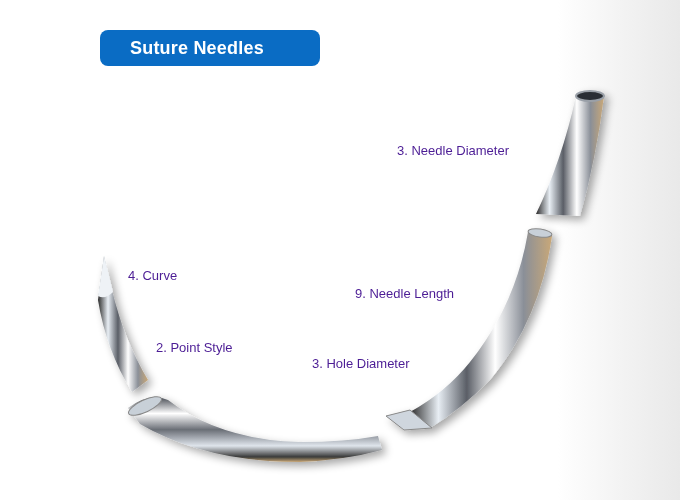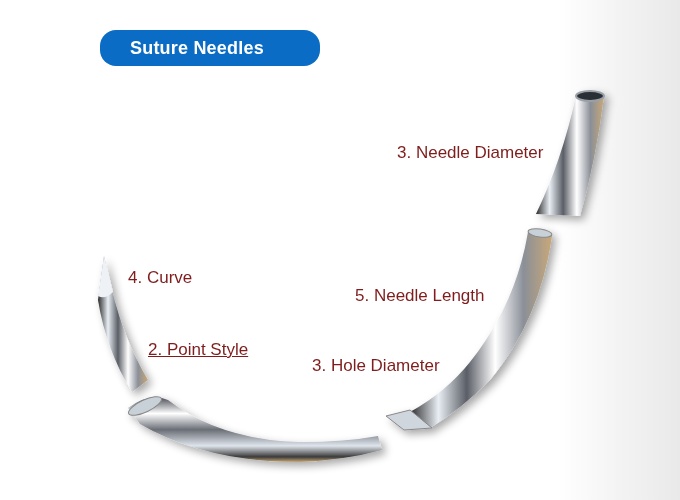--- a/index.html
+++ b/index.html
@@ -1,22 +1,22 @@
 <!DOCTYPE html>
 <html><head>
 <meta charset="utf-8">
 <style>
   html,body{margin:0;padding:0;}
   body{width:680px;height:500px;overflow:hidden;position:relative;
     background:linear-gradient(90deg,#ffffff 0%,#ffffff 82%,#f2f2f2 92%,#e9e9e9 100%);
     font-family:"Liberation Sans",sans-serif;}
   .title-badge{position:absolute;left:100px;top:30px;width:220px;height:36px;
-    background:#0a6cc4;border-radius:16px;color:#fff;font-weight:bold;font-size:18px;
+    background:#0a6cc4;border-radius:8px;color:#fff;font-weight:bold;font-size:18px;
     display:flex;align-items:center;padding-left:30px;box-sizing:border-box;letter-spacing:0.2px;}
-  .label{position:absolute;font-size:17px;color:#7f1d1d;white-space:nowrap;}
+  .label{position:absolute;font-size:13px;color:#4c1d95;white-space:nowrap;}
   svg.needle{position:absolute;left:0;top:0;}
 </style>
 </head>
 <body>
 
 <div class="title-badge">
   <span>Suture Needles</span>
 </div>
 
 <svg class="needle" width="680" height="500" viewBox="0 0 680 500">
@@ -66,16 +66,16 @@
     <path d="M386 416 L410 410 L432 428 L404 430 Z" fill="#cfd6de" stroke="#888" stroke-width="1"></path>
   </g>
 
   <g filter="url(#shadow)">
     <path d="M576 96 L604 96 Q596 160 580 216 L536 214 Q562 160 576 96 Z" fill="url(#metal)"></path>
     <ellipse cx="590" cy="96" rx="14" ry="5" fill="#2a2e34" stroke="#9aa0a8" stroke-width="2"></ellipse>
   </g>
 </svg>
 
 <div class="label" style="left:128px;top:268px;">4. Curve</div>
-<div class="label" style="left:148px;top:340px;text-decoration:underline;">2. Point Style</div>
+<div class="label" style="left:156px;top:340px;">2. Point Style</div>
 <div class="label" style="left:397px;top:143px;">3. Needle Diameter</div>
-<div class="label" style="left:355px;top:286px;">5. Needle Length</div>
+<div class="label" style="left:355px;top:286px;">9. Needle Length</div>
 <div class="label" style="left:312px;top:356px;">3. Hole Diameter</div>
 
 </body></html>

